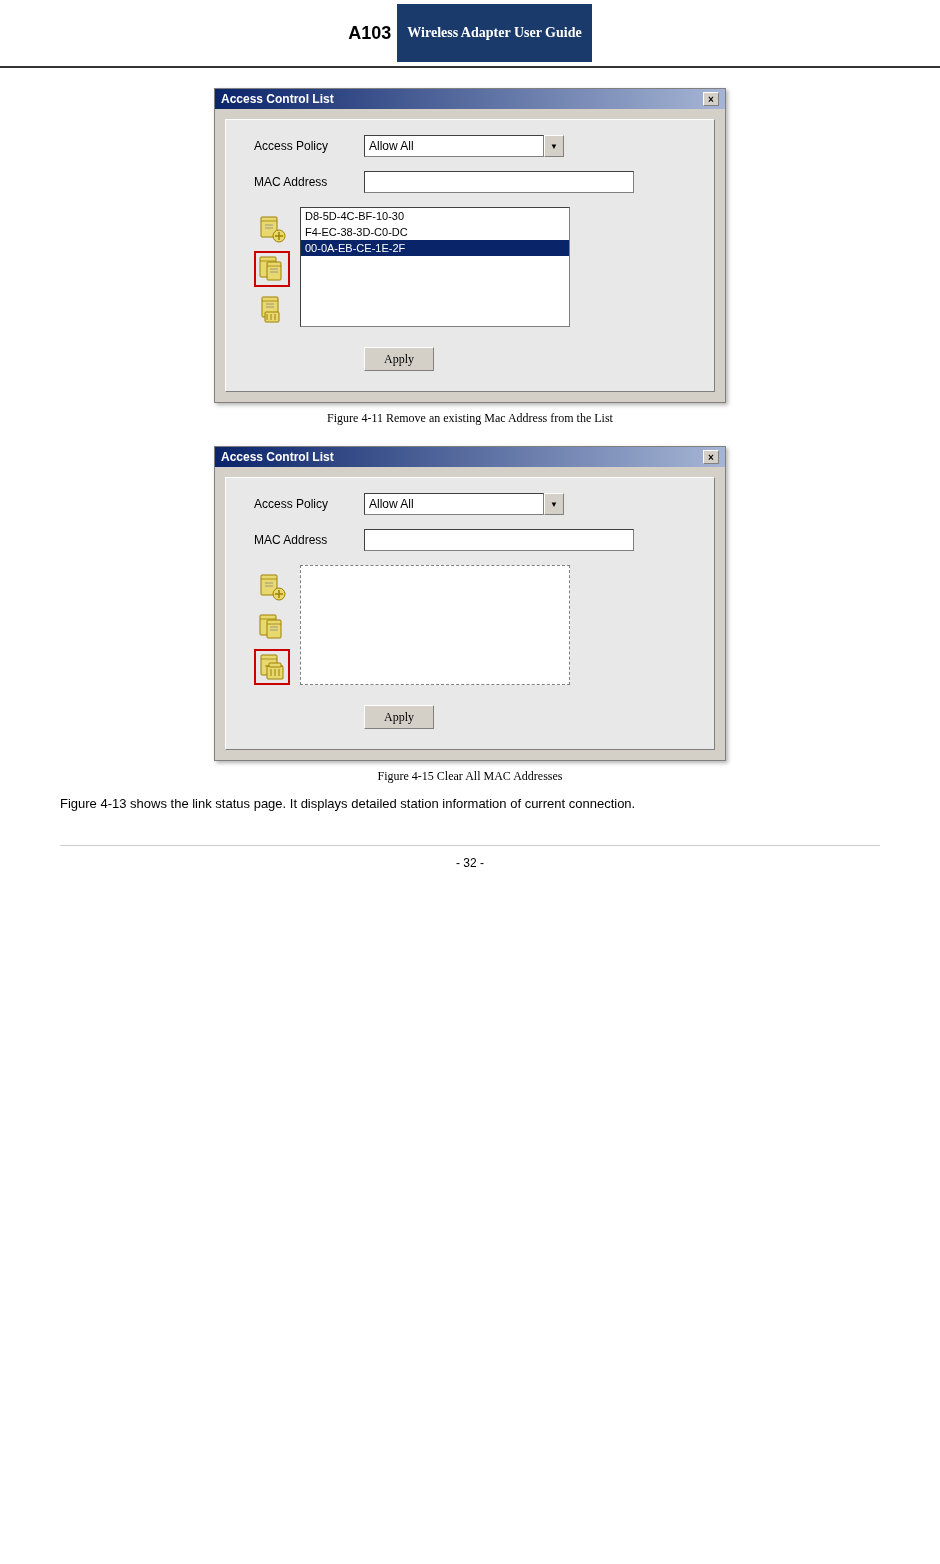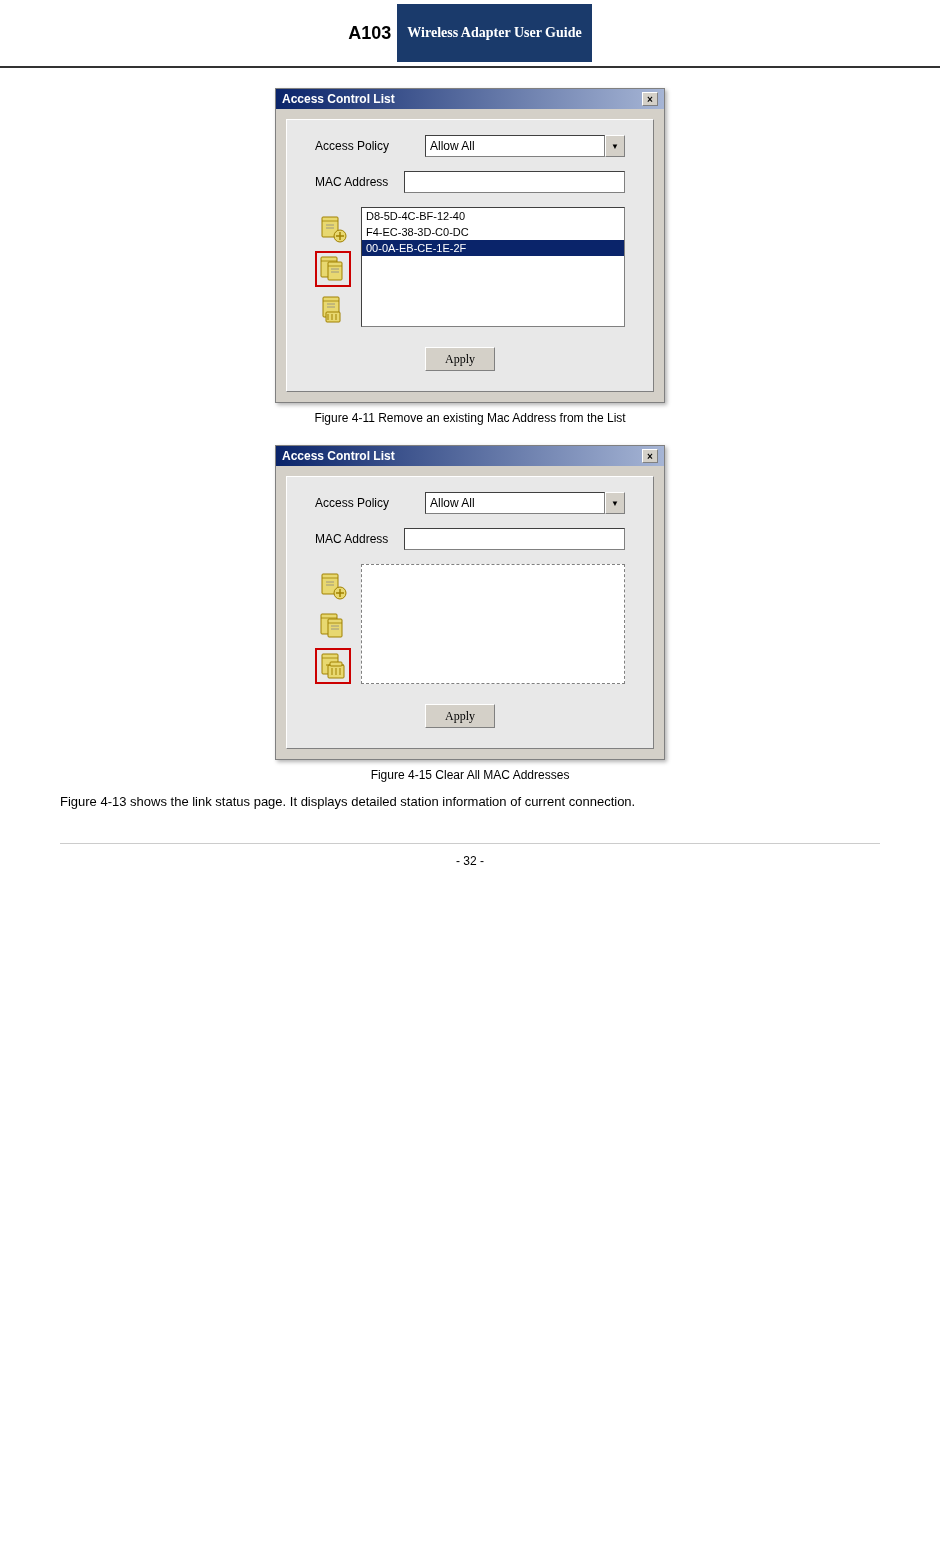--- a/index.html
+++ b/index.html
@@ -48,21 +48,21 @@
 
     
     .dialog-container {
       display: flex;
       flex-direction: column;
       align-items: center;
       margin-bottom: 10px;
     }
 
     .dialog-window {
-      width: 390px;
+      width: 512px;
       background: #701a75;
       border: 1px solid #808080;
       box-shadow: 2px 2px 4px rgba(0,0,0,0.3);
     }
 
     .dialog-titlebar {
       display: flex;
       align-items: center;
       justify-content: space-between;
       background: linear-gradient(to right, #0a246a, #a6b5d5);
@@ -215,20 +215,21 @@
       align-items: center;
       justify-content: center;
       font-family: Liberation Serif, serif;
     }
 
     .figure-caption {
       font-size: 12px;
       color: #000;
       margin-top: 8px;
       text-align: center;
+      font-family: Liberation Serif, serif;
     }
 
     
     .section-heading {
       font-size: 20px;
       font-weight: bold;
       margin: 24px 0 10px 0;
     }
 
     .section-text {
@@ -335,21 +336,21 @@
 
                   <rect x="8" y="18" width="14" height="10" rx="1" fill="#e8d870" stroke="#a08000" stroke-width="1"></rect>
                   <line x1="10" y1="20" x2="10" y2="26" stroke="#a08000" stroke-width="1"></line>
                   <line x1="14" y1="20" x2="14" y2="26" stroke="#a08000" stroke-width="1"></line>
                   <line x1="18" y1="20" x2="18" y2="26" stroke="#a08000" stroke-width="1"></line>
                 </svg>
               </div>
             </div>
 
             <div class="mac-list">
-              <div class="mac-list-item">D8-5D-4C-BF-12-40</div>
+              <div class="mac-list-item">D8-5D-4C-BF-10-30</div>
               <div class="mac-list-item">F4-EC-38-3D-C0-DC</div>
               <div class="mac-list-item selected">00-0A-EB-CE-1E-2F</div>
             </div>
           </div>
 
           <div style="padding-left: 110px;">
             <div class="apply-btn">Apply</div>
           </div>
         </div>
       </div>

